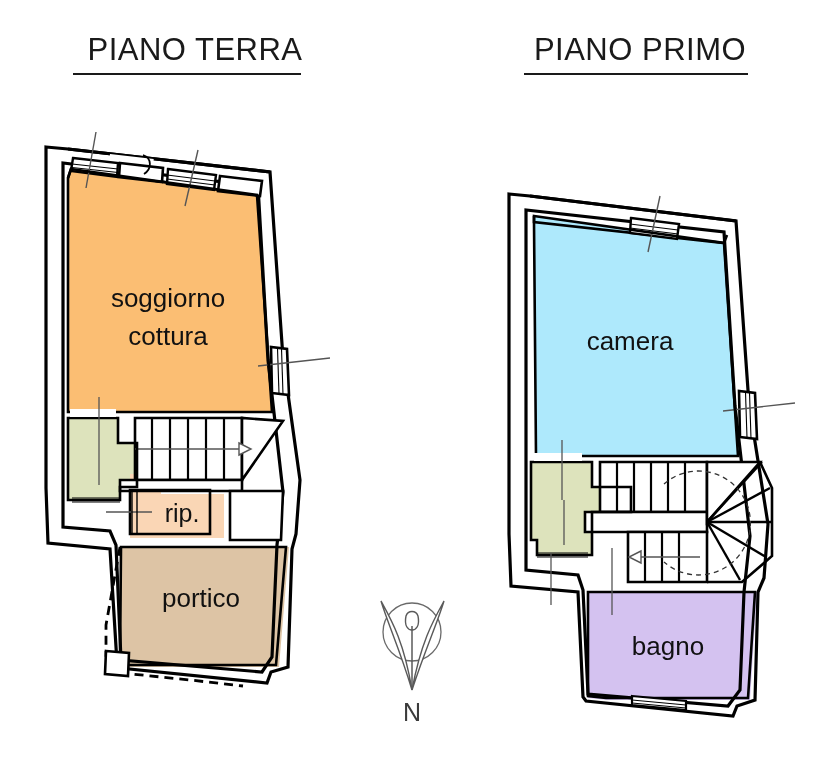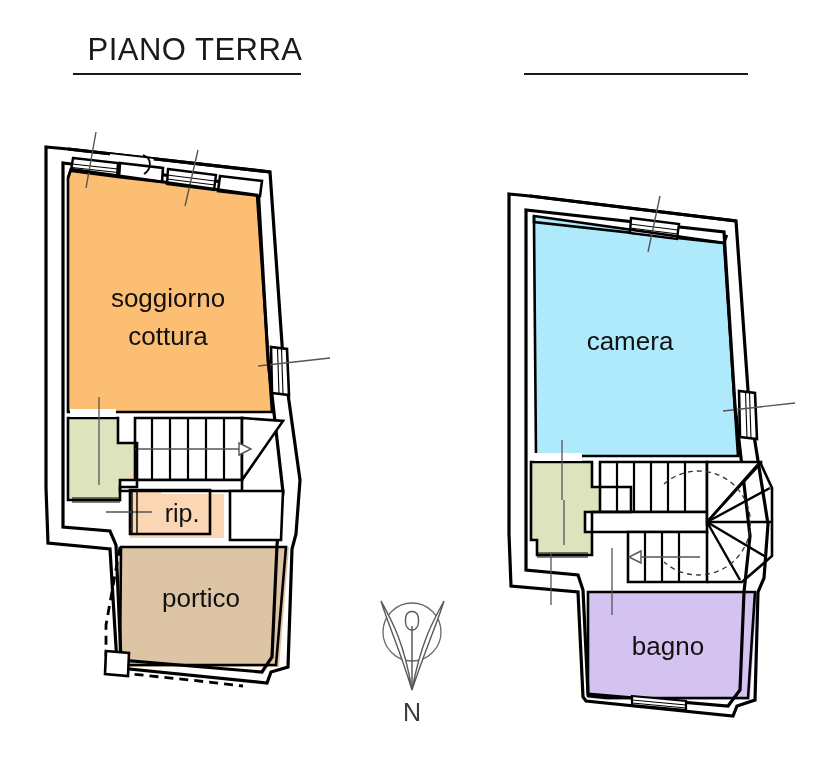--- a/index.html
+++ b/index.html
@@ -55,20 +55,21 @@
   }
 </style>
 </head>
 <body>
 
 <div id="root">
 
   <div class="plan-title" id="title-left" style="left:45px; top:32px; width:300px;">PIANO TERRA</div>
   <div class="title-rule" id="rule-left" style="left:73px; top:73px; width:228px;"></div>
 
+  <div class="plan-title" id="title-right" style="left:490px; top:32px; width:300px;">PIANO PRIMO</div>
   <div class="title-rule" id="rule-right" style="left:524px; top:73px; width:224px;"></div>
 
   <svg width="827" height="768" viewBox="0 0 827 768">
 
     <g>
 
       <polygon points="71,169 257,195 272,412 68,412 68,178" id="fill-soggiorno" fill="#FBBE73"></polygon>
 
       <polygon points="68,418 118,418 118,443 137,443 137,487 120,487 120,500 68,500" id="fill-ingresso" fill="#DDE3BC"></polygon>
 

